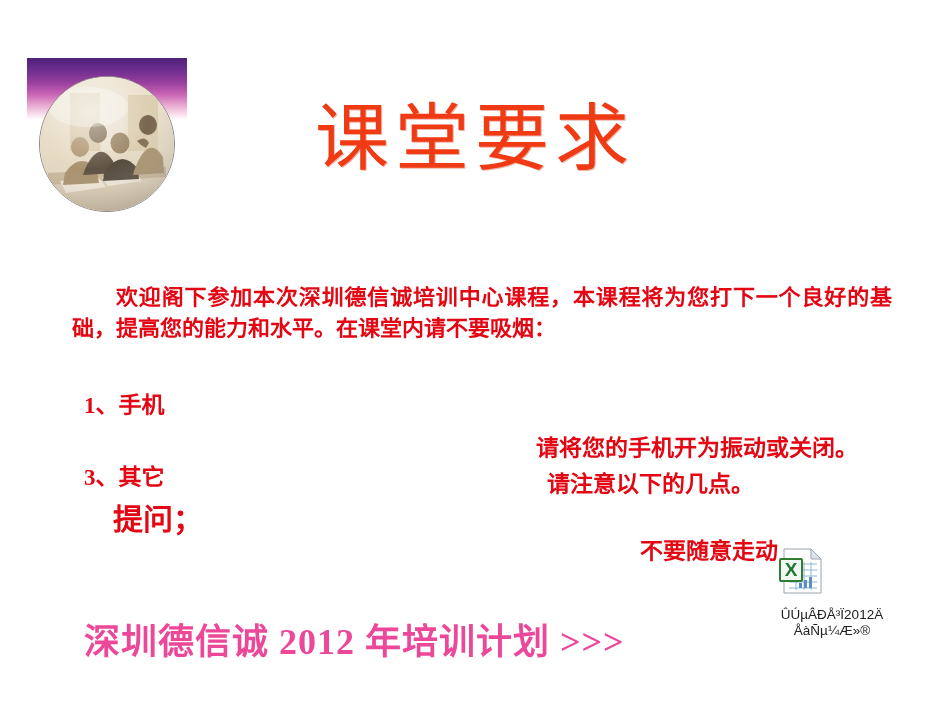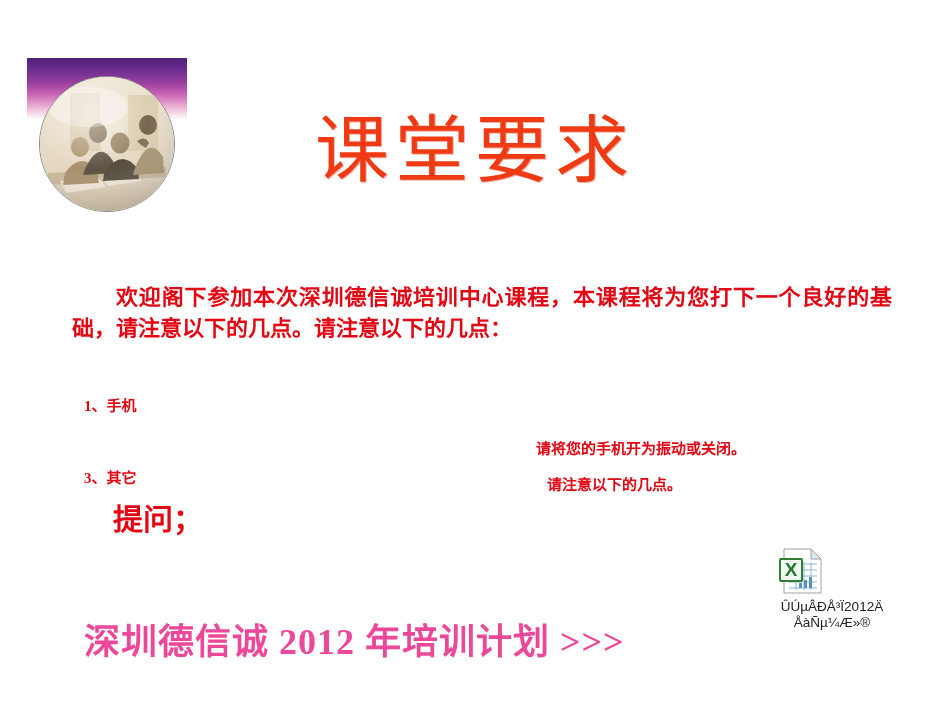--- a/index.html
+++ b/index.html
@@ -68,21 +68,20 @@
     top: 96px;
     width: 950px;
     text-align: center;
     font-family: "Liberation Serif", "DejaVu Serif", serif;
     font-size: 74px;
     line-height: 86px;
     letter-spacing: 6px;
     color: #f03a14;
     white-space: nowrap;
     text-shadow: 1px 1px 0 rgba(210,40,10,0.35);
-    margin-top: 12px;
   }
 
   
   #intro {
     position: absolute;
     left: 72px;
     top: 282px;
     width: 820px;
     font-family: "Liberation Serif", "DejaVu Serif", serif;
     font-weight: bold;
@@ -98,21 +97,21 @@
     position: absolute;
     left: 0;
     top: 388px;
     width: 950px;
   }
   .row {
     position: relative;
     height: 36px;
     font-family: "Liberation Serif", "DejaVu Serif", serif;
     font-weight: bold;
-    font-size: 15px;
+    font-size: 23px;
     line-height: 36px;
     color: #e30613;
     white-space: nowrap;
   }
   .row .num {
     position: absolute;
     left: 84px;
     top: 0;
   }
   .row .desc {
@@ -156,21 +155,21 @@
     width: 178px;
     text-align: left;
   }
   #ole-icon {
     position: relative;
     width: 46px;
     height: 48px;
     margin-left: 6px;
   }
   #ole-caption {
-    margin-top: 0;
+    margin-top: 8px;
     margin-left: -58px;
     width: 236px;
     text-align: center;
     font-family: "Liberation Sans", "DejaVu Sans", sans-serif;
     font-size: 13.5px;
     line-height: 16px;
     color: #222222;
     white-space: pre;
     overflow: hidden;
   }
@@ -242,40 +241,41 @@
         <rect x="0" y="0" width="134" height="134" fill="#b08a50" opacity="0.16"></rect>
 
         <circle cx="67" cy="67" r="67" fill="url(#glassg)"></circle>
         <ellipse cx="48" cy="30" rx="40" ry="20" fill="#ffffff" opacity="0.33"></ellipse>
       </svg>
     </div>
   </div>
 
   <div id="title">课堂要求</div>
 
-  <div id="intro">欢迎阁下参加本次深圳德信诚培训中心课程，本课程将为您打下一个良好的基础，请注意以下的几点。请注意以下的几点：</div>
+  <div id="intro">欢迎阁下参加本次深圳德信诚培训中心课程，本课程将为您打下一个良好的基础，提高您的能力和水平。在课堂内请不要吸烟：</div>
 
   <div id="list">
 
     <div class="row r1">
       <span class="num">1、手机</span>
       <span class="desc">请将您的手机开为振动或关闭。</span>
     </div>
 
     <div class="row r2">
       <span class="desc">请注意以下的几点。</span>
     </div>
 
     <div class="row r3">
       <span class="num">3、其它</span>
     </div>
   </div>
 
   <div id="cont">提问；</div>
 
+  <div id="roam">不要随意走动</div>
 
   <div id="ole-object">
     <svg id="ole-icon" viewBox="0 0 46 48">
 
       <path d="M6 2 H33 L43 12 V46 H6 Z" fill="#ffffff" stroke="#9aa3ad" stroke-width="1"></path>
       <path d="M33 2 L43 12 H33 Z" fill="#dde4ea" stroke="#9aa3ad" stroke-width="1"></path>
 
       <g stroke="#8fb6d8" stroke-width="1">
         <line x1="11" y1="17" x2="39" y2="17"></line>
         <line x1="11" y1="23" x2="39" y2="23"></line>

